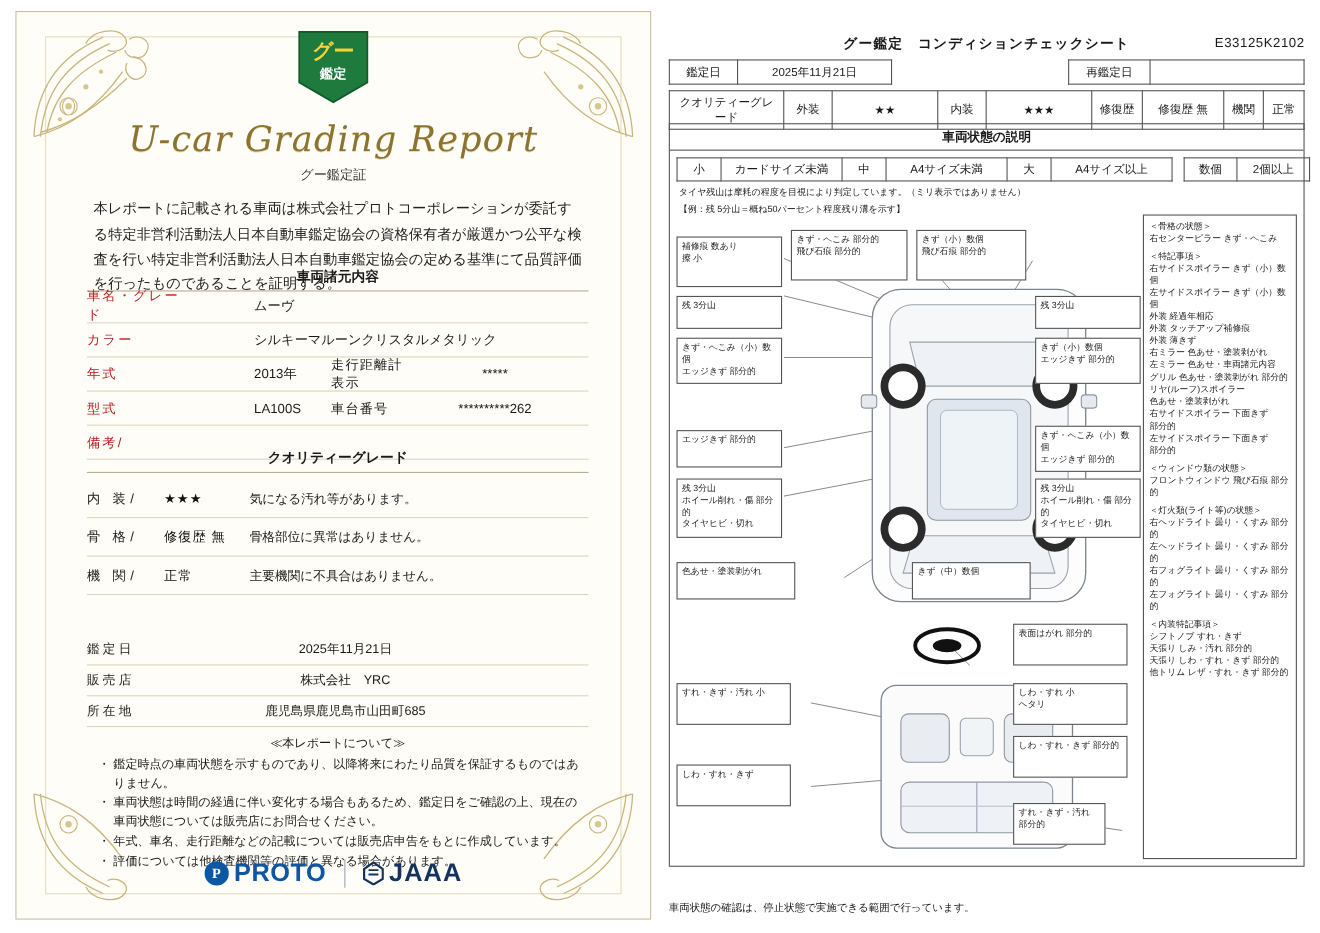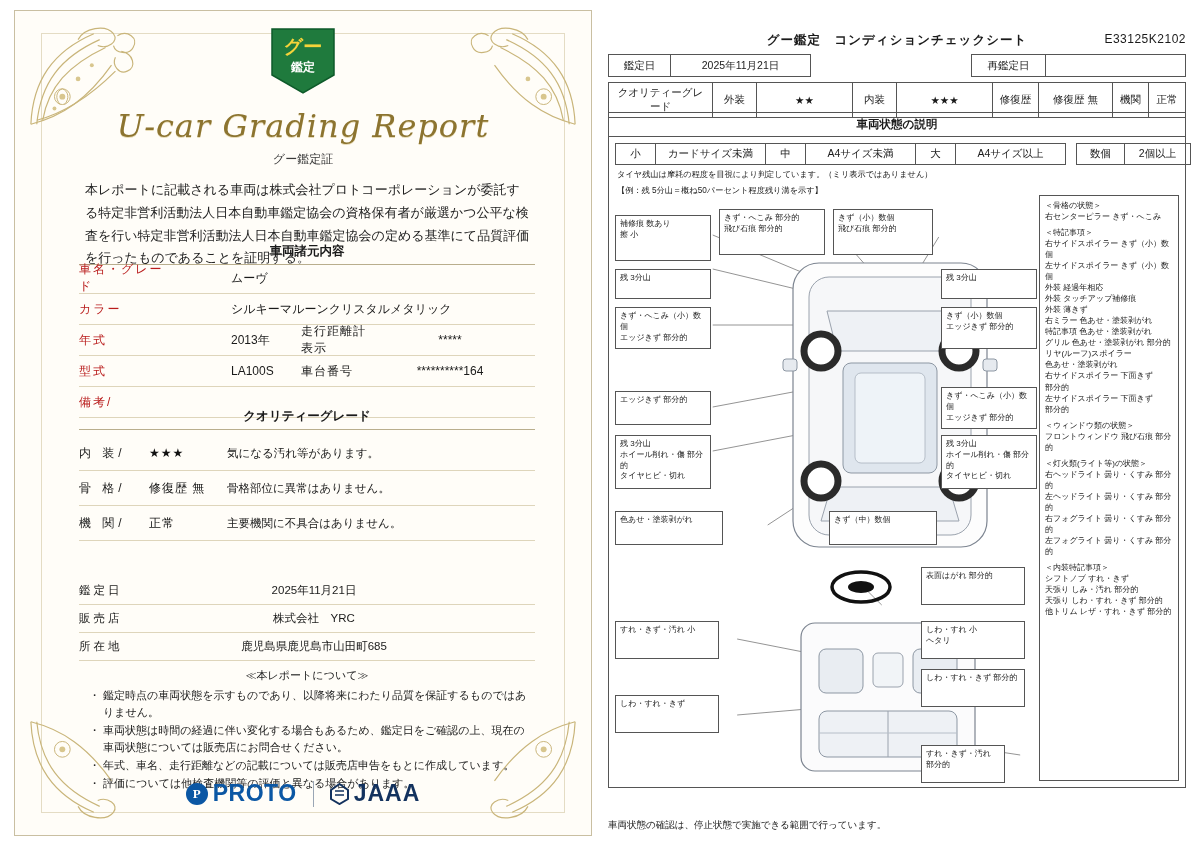--- a/index.html
+++ b/index.html
@@ -276,21 +276,21 @@
       <div class="spec-row">
         <div class="lbl">年式</div>
         <div class="val ind" style="flex:0 0 126px">2013年</div>
         <div class="lbl2">走行距離計表示</div>
         <div class="val2 ctr" style="text-align:center">*****</div>
       </div>
       <div class="spec-row">
         <div class="lbl">型式</div>
         <div class="val ind" style="flex:0 0 126px">LA100S</div>
         <div class="lbl2">車台番号</div>
-        <div class="val2" style="text-align:center">**********164</div>
+        <div class="val2" style="text-align:center">**********262</div>
       </div>
       <div class="spec-row">
         <div class="lbl">備考/</div>
         <div class="val ind"></div>
       </div>
     </div>
 
     <div class="qg-head">クオリティーグレード</div>
     <div class="qg-block">
       <div class="qg-row">
@@ -486,36 +486,36 @@
         <div class="callout" style="left:326px; top:192px; width:96px; height:42px;">きず・へこみ（小）数個<br>エッジきず 部分的</div>
         <div class="callout" style="left:0; top:240px; width:96px; height:54px;">残 3分山<br>ホイール削れ・傷 部分的<br>タイヤヒビ・切れ</div>
         <div class="callout" style="left:326px; top:240px; width:96px; height:54px;">残 3分山<br>ホイール削れ・傷 部分的<br>タイヤヒビ・切れ</div>
         <div class="callout" style="left:0; top:316px; width:108px; height:34px;">色あせ・塗装剥がれ</div>
         <div class="callout" style="left:214px; top:316px; width:108px; height:34px;">きず（中）数個</div>
         <div class="callout" style="left:306px; top:372px; width:104px; height:38px;">表面はがれ 部分的</div>
         <div class="callout" style="left:0; top:426px; width:104px; height:38px;">すれ・きず・汚れ 小</div>
         <div class="callout" style="left:306px; top:426px; width:104px; height:38px;">しわ・すれ 小<br>ヘタリ</div>
         <div class="callout" style="left:306px; top:474px; width:104px; height:38px;">しわ・すれ・きず 部分的</div>
         <div class="callout" style="left:0; top:500px; width:104px; height:38px;">しわ・すれ・きず</div>
-        <div class="callout" style="left:306px; top:550px; width:84px; height:38px;">すれ・きず・汚れ 部分的</div>
+        <div class="callout" style="left:306px; top:535px; width:84px; height:38px;">すれ・きず・汚れ 部分的</div>
 
         <div class="side-panel">
           <div class="grp">
             <div class="gt">＜骨格の状態＞</div>
             <div>右センターピラー きず・へこみ</div>
           </div>
           <div class="grp">
             <div class="gt">＜特記事項＞</div>
             <div>右サイドスポイラー きず（小）数個</div>
             <div>左サイドスポイラー きず（小）数個</div>
             <div>外装 経過年相応</div>
             <div>外装 タッチアップ補修痕</div>
             <div>外装 薄きず</div>
             <div>右ミラー 色あせ・塗装剥がれ</div>
-            <div>特記事項 色あせ・塗装剥がれ</div>
+            <div>左ミラー 色あせ・車両諸元内容</div>
             <div>グリル 色あせ・塗装剥がれ 部分的</div>
             <div>リヤ(ルーフ)スポイラー</div>
             <div>色あせ・塗装剥がれ</div>
             <div>右サイドスポイラー 下面きず</div>
             <div>部分的</div>
             <div>左サイドスポイラー 下面きず</div>
             <div>部分的</div>
           </div>
           <div class="grp">
             <div class="gt">＜ウィンドウ類の状態＞</div>

